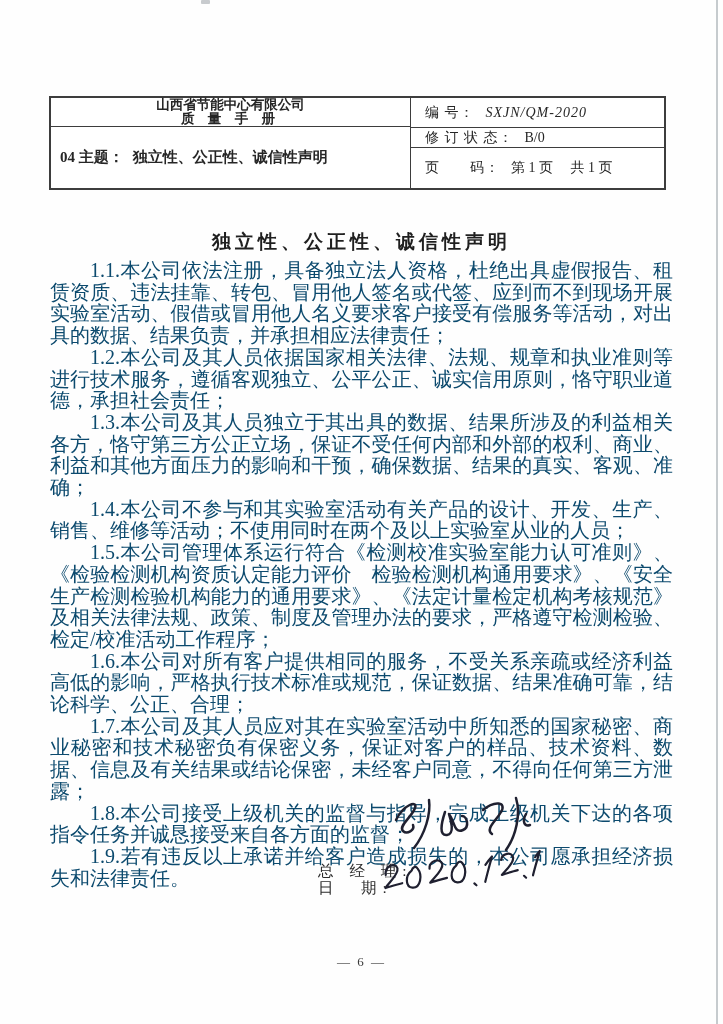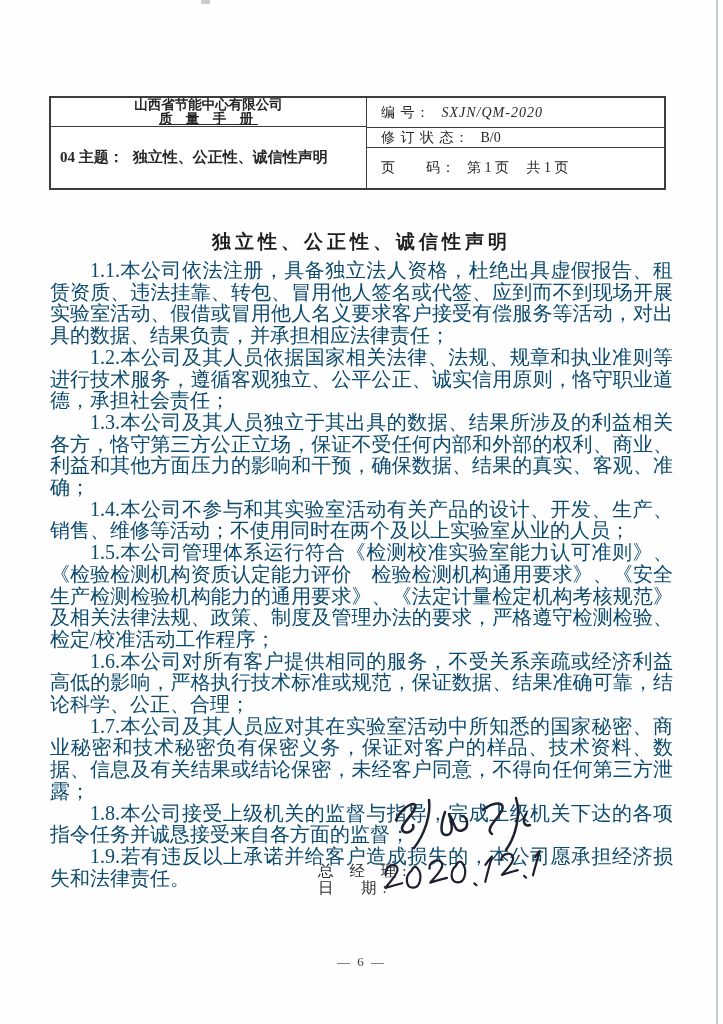--- a/index.html
+++ b/index.html
@@ -9,24 +9,24 @@
     font-family:"Liberation Serif","DejaVu Serif",serif; color:#262626;
   }
 
   
   .edge-line { position:absolute; left:716px; top:0; width:2px; height:1024px; background:#c6cbce; }
   .speck { position:absolute; left:201px; top:0; width:9px; height:4px; background:#9aa0a6; opacity:.55; border-radius:1px; }
 
   
   .ht { position:absolute; left:49px; top:96px; width:617px; height:94px;
         display:flex; border:2px solid #3d3d3d; box-sizing:border-box; background:#fff; }
-  .ht-left { width:316px; border-right:1px solid #3d3d3d; display:flex; flex-direction:column; box-sizing:border-box; }
+  .ht-left { width:360px; border-right:1px solid #3d3d3d; display:flex; flex-direction:column; box-sizing:border-box; }
   .ht-company { height:29px; border-bottom:1px solid #3d3d3d; display:flex; flex-direction:column;
         align-items:center; justify-content:center; font-weight:bold; font-size:13.5px; line-height:14.5px; box-sizing:border-box; }
-  .ht-company .line2 { letter-spacing:5px;text-decoration:underline; }
+  .ht-company .line2 { letter-spacing:5px; }
   .ht-topic { flex:1; display:flex; align-items:center; padding-left:9px; font-weight:bold; font-size:15px; }
   .ht-topic .lbl { margin-right:9px; white-space:pre;text-align:center; }
   .ht-right { flex:1; display:flex; flex-direction:column; }
   .ht-row { display:flex; align-items:center; padding-left:14px; font-size:14px; box-sizing:border-box; white-space:pre; }
   .ht-row + .ht-row { border-top:1px solid #3d3d3d; }
   .r1 { height:29px; }
   .r2 { height:20px; }
   .r3 { height:20px; }
   .r4 { flex:1; }
   .ht-row .lbl { margin-right:11px; letter-spacing:1px; }

